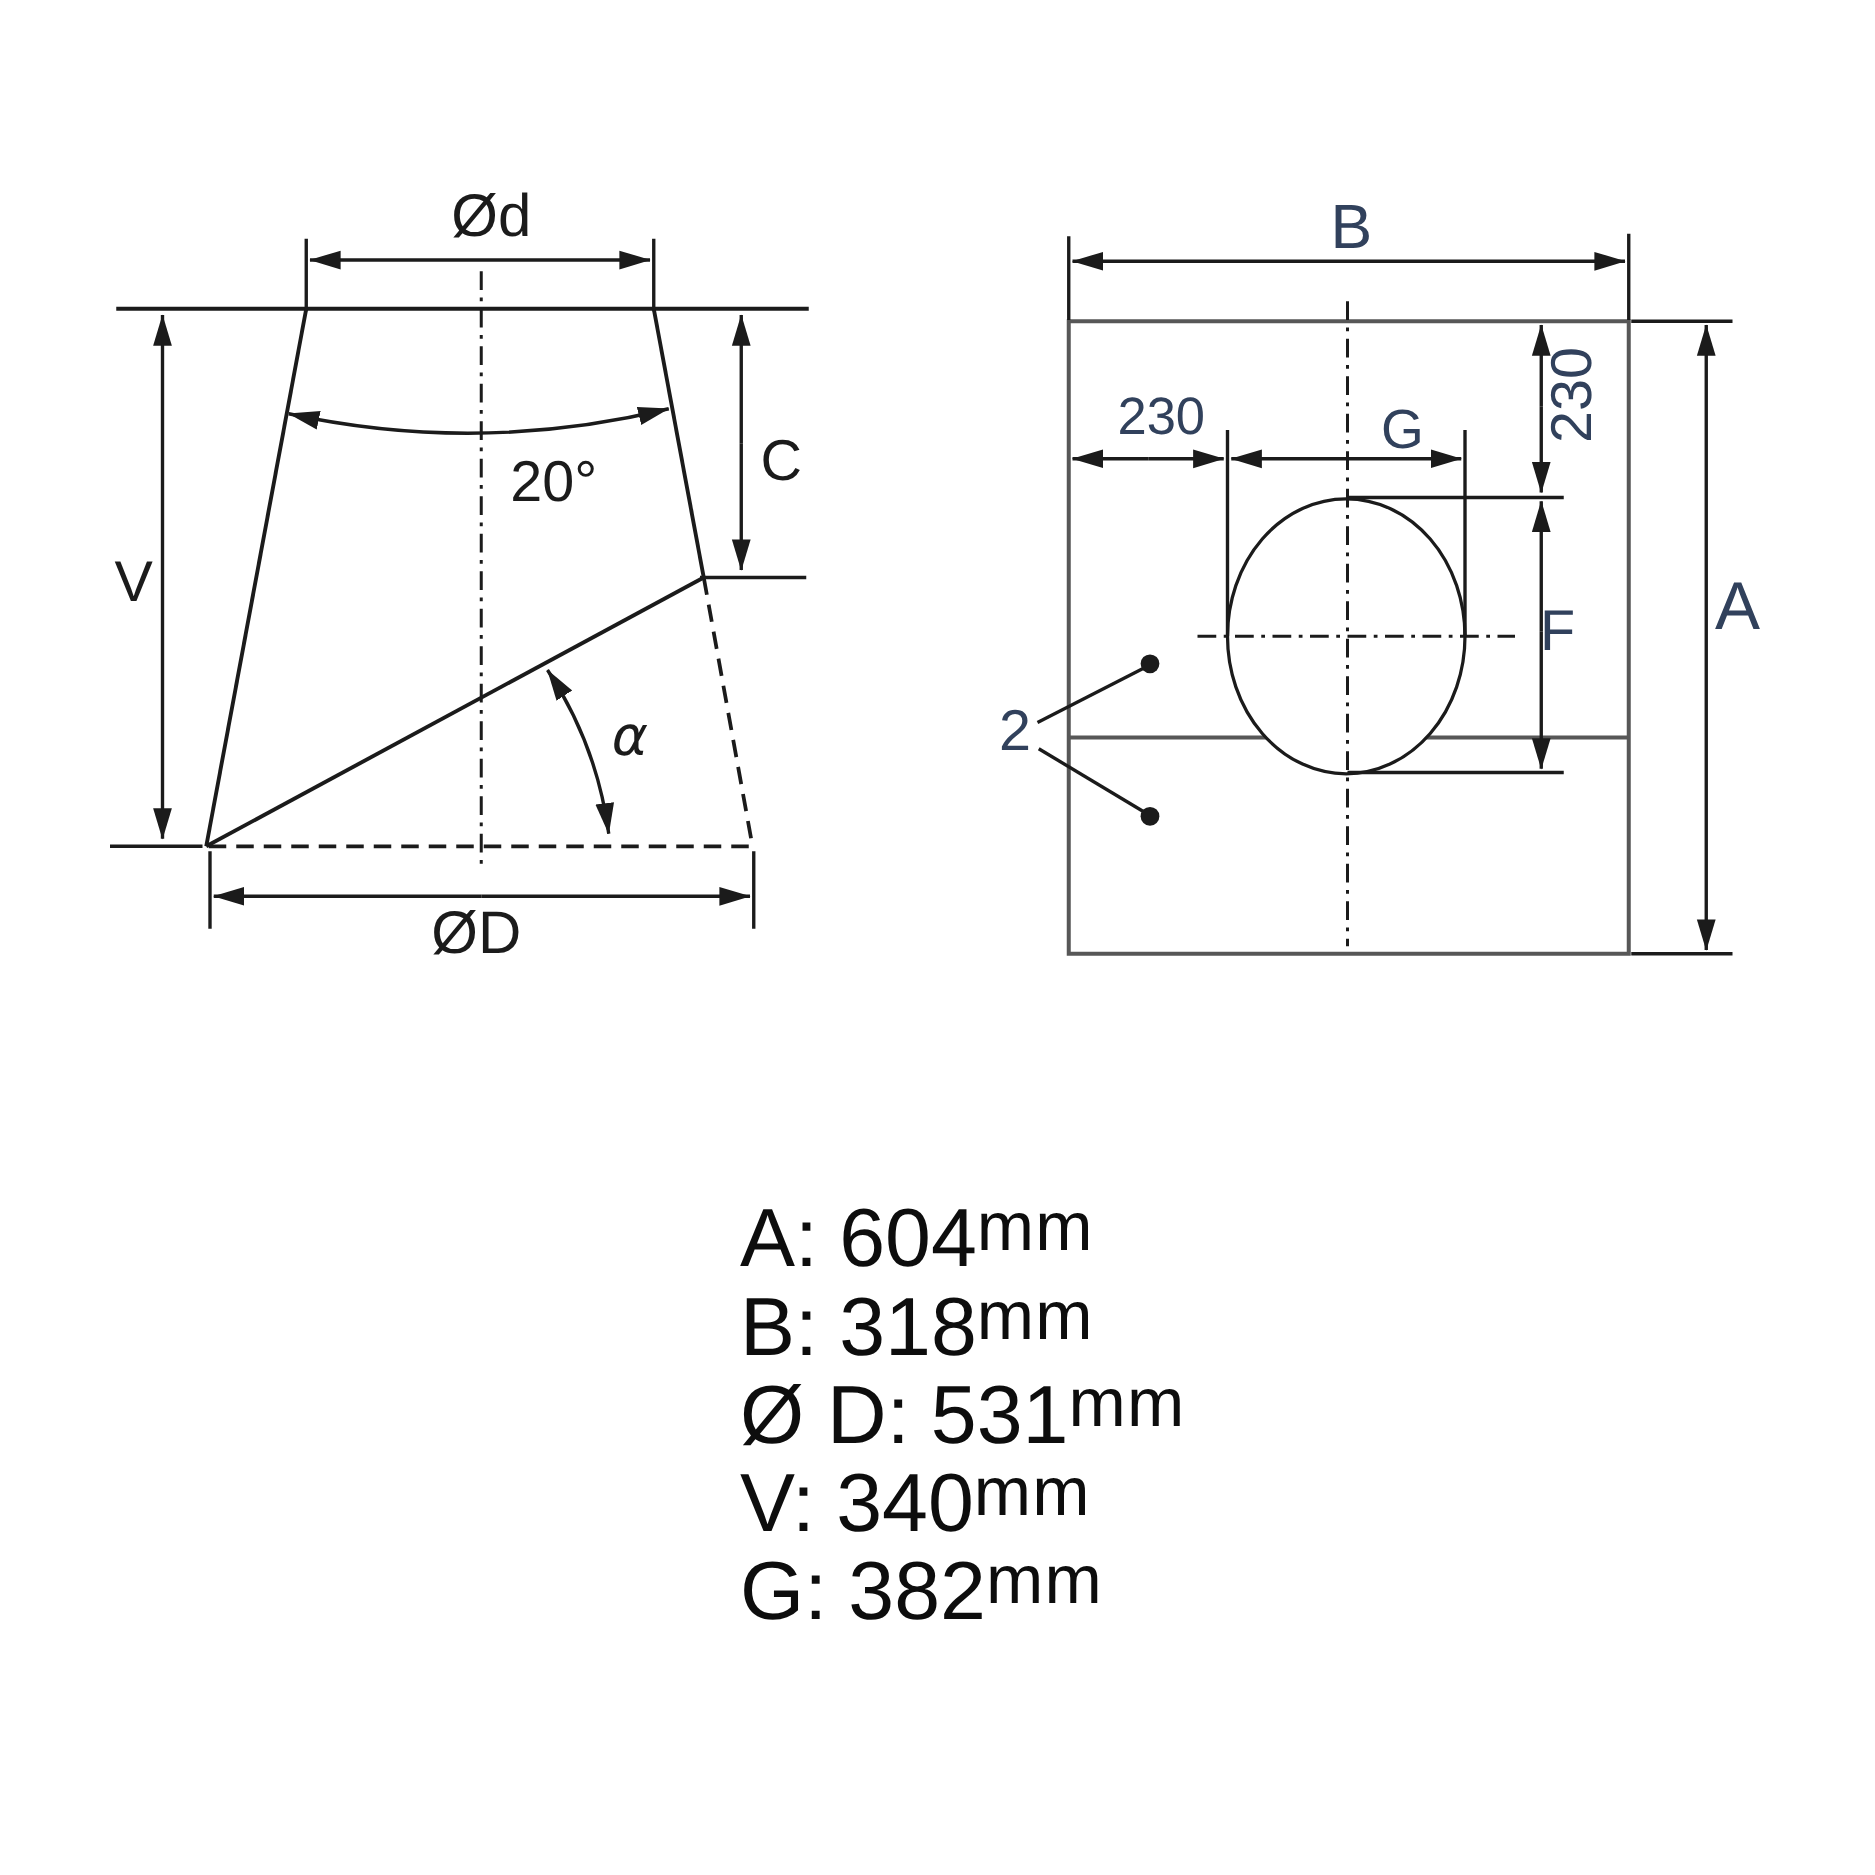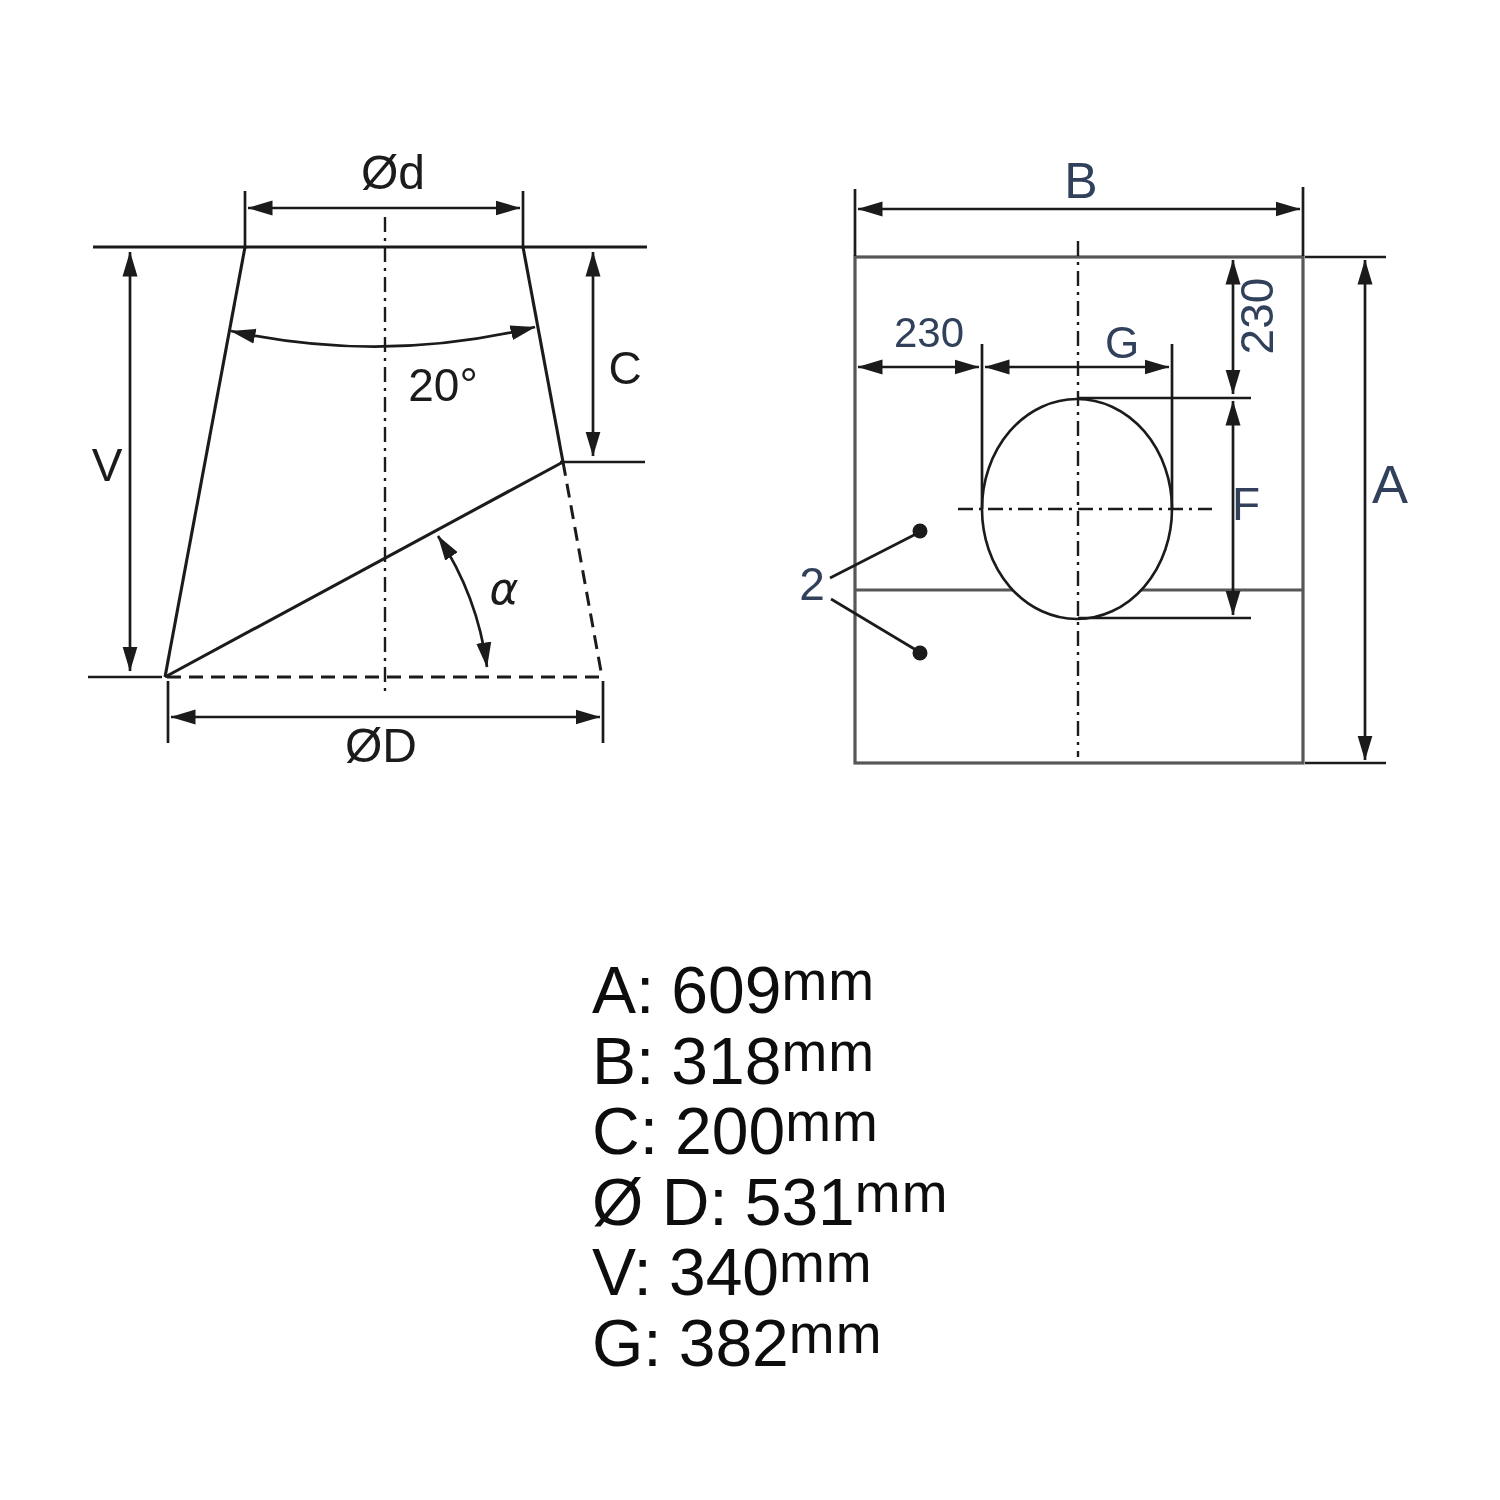--- a/index.html
+++ b/index.html
@@ -151,21 +151,20 @@
       <line class="ln2" x1="830" y1="578" x2="916" y2="534"></line>
       <circle class="dot" cx="920" cy="531" r="7.5"></circle>
       <line class="ln2" x1="831" y1="599" x2="916" y2="650"></line>
       <circle class="dot" cx="920" cy="653" r="7.5"></circle>
       <text class="tR" x="812" y="600" font-size="46" text-anchor="middle">2</text>
     </g>
   </g>
 </svg>
 
 <div id="specs">
-  <div class="spec-row"><span class="spec-label">A:</span><span class="spec-value">609</span><span class="spec-unit">mm</span></div>
+  <div class="spec-row"><span class="spec-label">A:</span><span class="spec-value">604</span><span class="spec-unit">mm</span></div>
   <div class="spec-row"><span class="spec-label">B:</span><span class="spec-value">318</span><span class="spec-unit">mm</span></div>
-  <div class="spec-row"><span class="spec-label">C:</span><span class="spec-value">200</span><span class="spec-unit">mm</span></div>
   <div class="spec-row"><span class="spec-label">Ø D:</span><span class="spec-value">531</span><span class="spec-unit">mm</span></div>
   <div class="spec-row"><span class="spec-label">V:</span><span class="spec-value">340</span><span class="spec-unit">mm</span></div>
   <div class="spec-row"><span class="spec-label">G:</span><span class="spec-value">382</span><span class="spec-unit">mm</span></div>
 </div>
 
 </div>
 
 </body></html>

